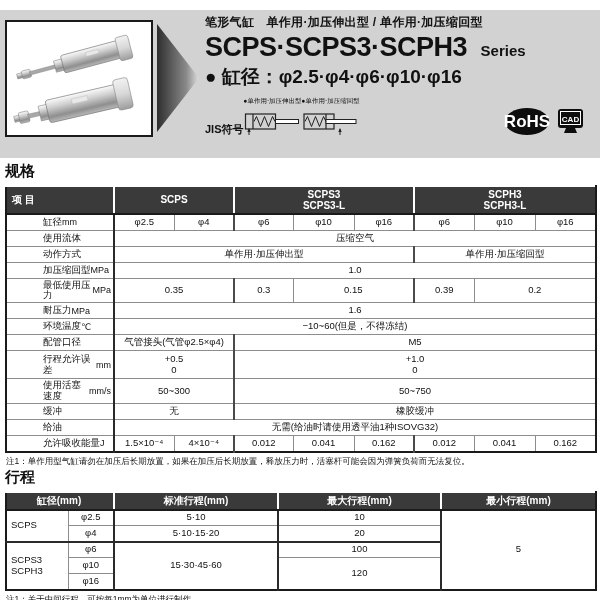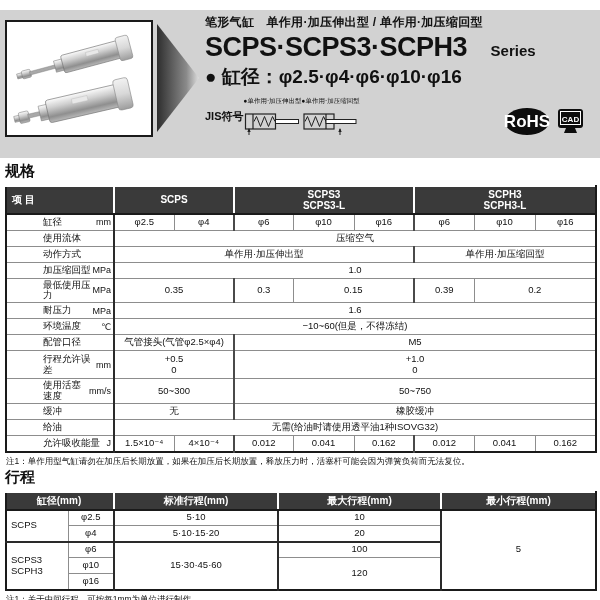--- a/index.html
+++ b/index.html
@@ -8,23 +8,23 @@
   .page { position:relative; width:600px; height:600px; overflow:hidden; background:#fff; }
 
   
   .band { position:absolute; left:0; top:10px; width:600px; height:148px; background:#d2d2d2; }
   .photo { position:absolute; left:5px; top:10px; width:148px; height:117px; background:#fff; border:2px solid #1a1a1a; }
   .arrow { position:absolute; left:157px; top:14px; }
   .htext { position:absolute; left:205px; top:4px; width:392px; }
   .subtitle { font-size:12px; font-weight:bold; letter-spacing:0.3px; white-space:nowrap; }
   .titlerow { margin-top:1px; white-space:nowrap; }
   .title { font-size:27px; font-weight:bold; letter-spacing:-0.5px; }
-  .series { font-size:15px; font-weight:bold; margin-left:19px; }
+  .series { font-size:15px; font-weight:bold; margin-left:9px; }
   .bore { font-size:19px; font-weight:bold; margin-top:1px; }
-  .jisrow { display:flex; margin-top:7px; align-items:flex-start; gap:0; }
+  .jisrow { display:flex; margin-top:7px; align-items:flex-end; gap:0; }
   .jislabel { font-size:11px; font-weight:bold; margin-top:12px; }
   .jisgroup { display:flex; flex-direction:column; }
   .jiscap { font-size:6.5px; white-space:nowrap; margin-bottom:1px; }
   .badges { position:absolute; right:16px; top:98px; display:flex; gap:8px; align-items:center; }
   .rohs { width:44px; height:27px; background:#0d0d0d; border-radius:50%; color:#fff;
           font-size:17px; font-weight:bold; display:flex; align-items:center; justify-content:center; }
 
   
   .content { position:absolute; left:5px; top:162px; width:590px; }
   .sec { font-size:15px; font-weight:bold; margin:0 0 4px 0; }
@@ -35,21 +35,21 @@
   thead th { background:#3a3a3a; color:#fff; font-weight:bold; border:2px solid #fff;
              border-bottom:2px solid #1a1a1a; font-size:10px; }
   thead th:first-child { border-left:2px solid #1a1a1a; text-align:left; padding-left:5px; }
   thead th:last-child { border-right:2px solid #1a1a1a; }
   thead tr { height:28px; }
   .spec tbody tr { height:16px; }
   .spec tbody tr.tall { height:28px;margin-left:42px; }
   .stroke thead tr { height:18px; }
   .stroke tbody tr { height:16px; }
   .labelcell { text-align:left; border-right:2px solid #2a2a2a; }
-  .labelflex { display:flex; justify-content:space-between; align-items:center;padding-left:34px; }
+  .labelflex { display:flex; align-items:center;padding-left:34px; }
   .labelflex .u { font-size:9px; }
   .thickL { border-left:2px solid #4a4a4a; }
   .pre { white-space:pre-line; }
   .note { font-size:8.5px; margin:3px 0 0 1px; color:#111; }
   .stroke td.seriescell { text-align:left; padding-left:4px; border-right:1px solid #8d8d8d; }
   .stroke .mainL { border-left:2px solid #2a2a2a; }
   .stroke tr.secstart td { border-top:2px solid #2a2a2a; }
 </style>
 </head>
 <body>

